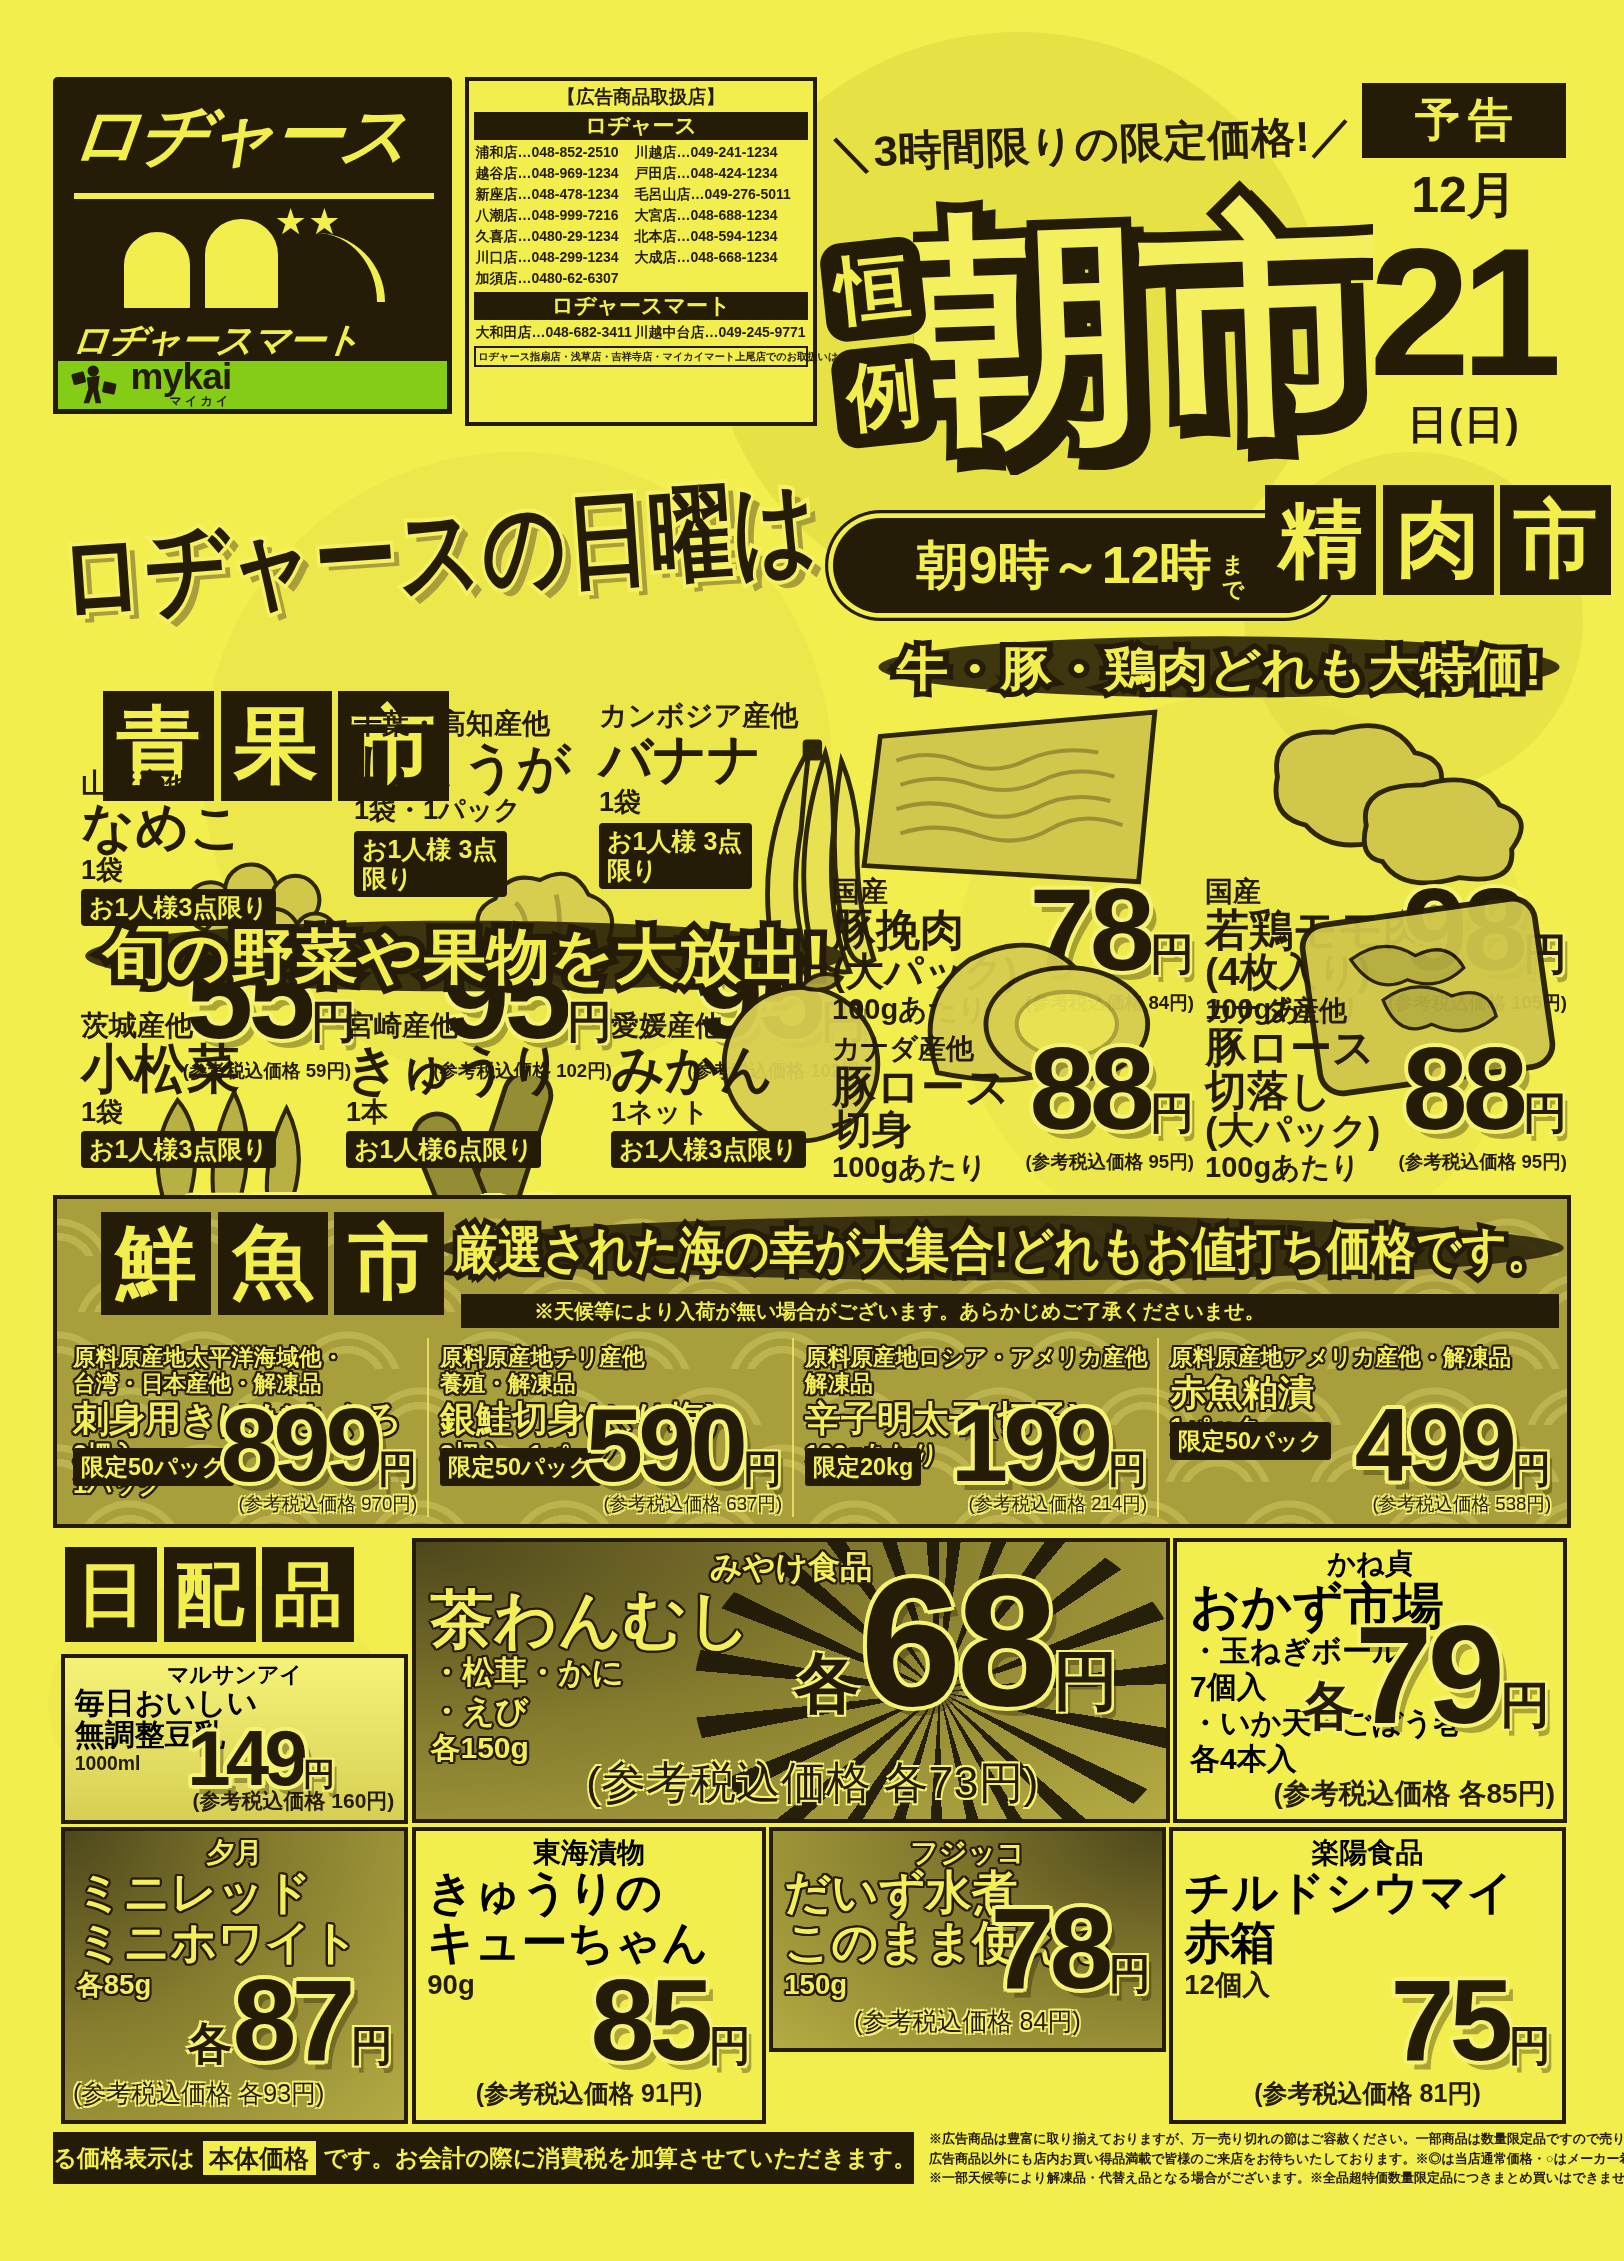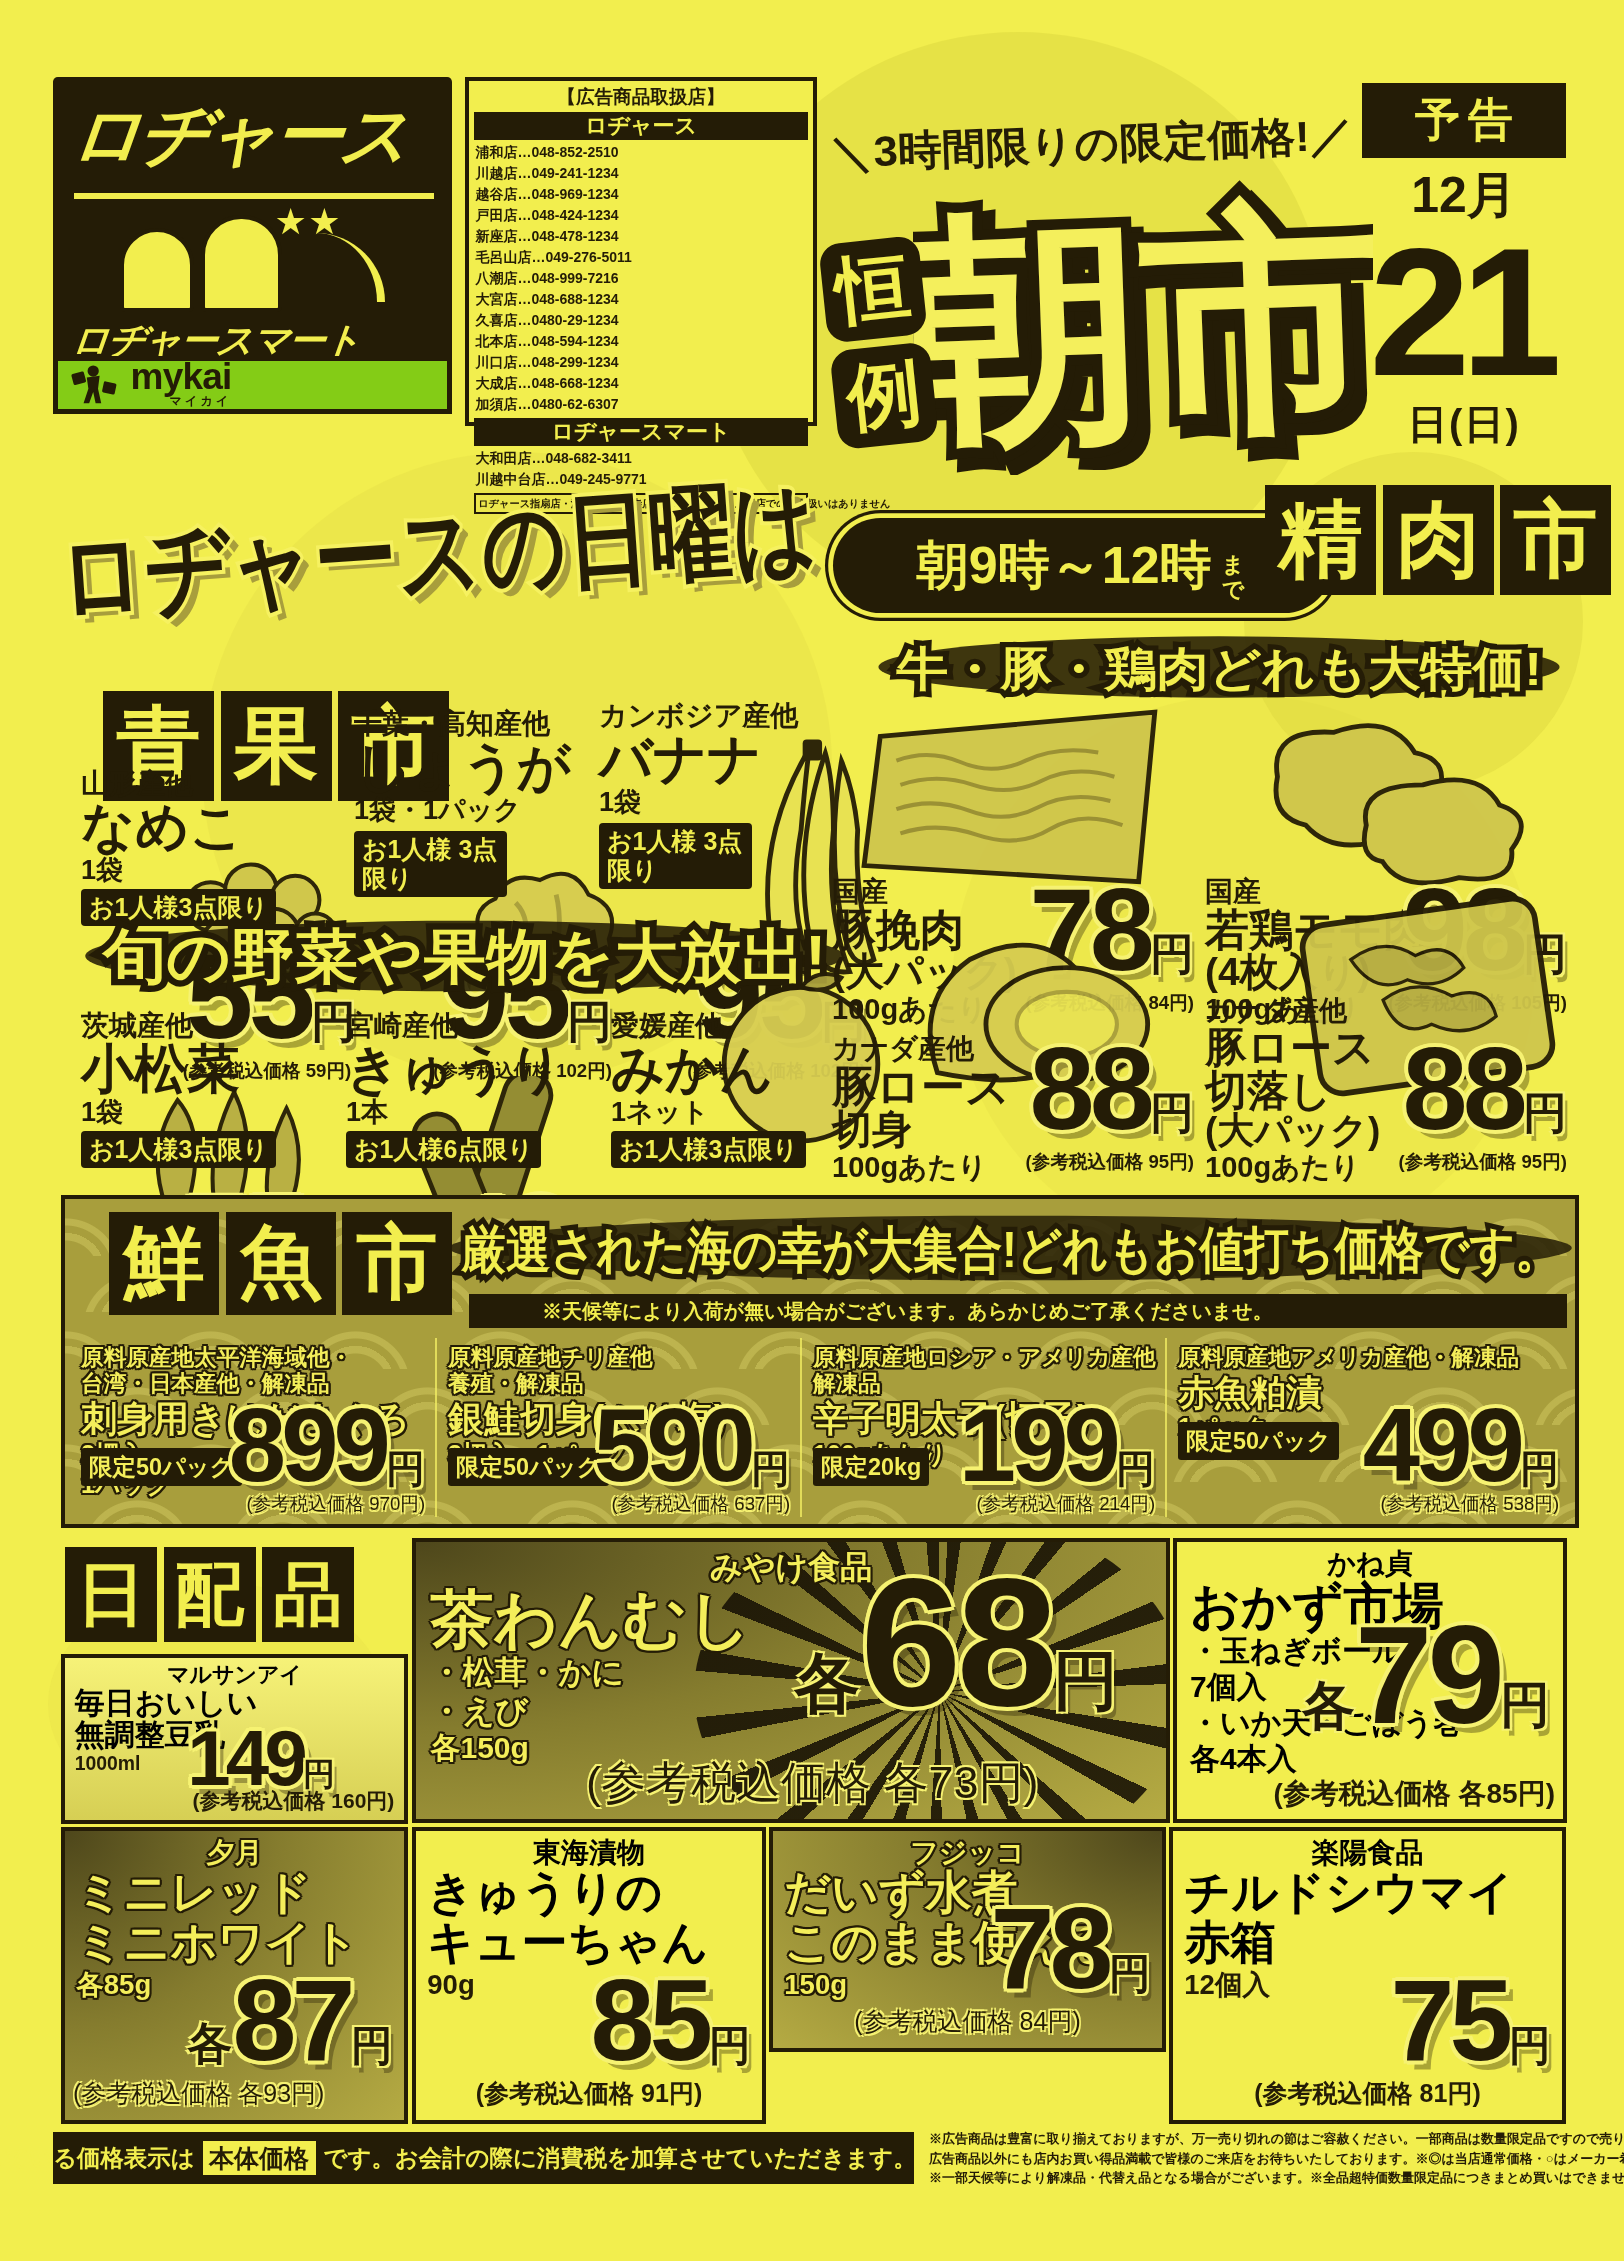--- a/index.html
+++ b/index.html
@@ -24,21 +24,21 @@
   .logo-sub { color:#f2ee4e; font-weight:900; font-style:italic; font-size:37px; letter-spacing:-1.6px; transform:skewX(-6deg); margin-top:4.8px; white-space:nowrap; }
 
   .mykai-strip { left:53px; top:356px; width:399px; height:58px; background:#84cc16; border:5.7px solid #241c06; display:flex; align-items:center; gap:11.3px; padding:0 11.3px; z-index:2; }
   .mykai-word { font-weight:900; font-size:37px; letter-spacing:-0.8px; color:#241c06; line-height:.9; }
   .mykai-kana { font-size:12px; font-weight:700; color:#241c06; letter-spacing:3.2px; text-align:right; }
 
   .store-box { left:465px; top:77px; width:352px; height:349px; background:#f2ee4e; border:4px solid #241c06; z-index:2; padding:3.2px 4.8px; }
   .store-title { text-align:center; font-size:18.6px; font-weight:900; color:#241c06; }
   .store-band { background:#241c06; color:#f2ee4e; font-weight:900; font-size:22px; text-align:center; height:28px; line-height:28px; margin:1.6px 0; }
   .store-grid { padding:0.8px 1.6px; }
-  .store-row { display:flex;flex-direction:column; }
+  .store-row { display:flex; }
   .store-cell { font-size:14px; font-weight:700; color:#241c06; line-height:1.5; white-space:nowrap; }
   .store-cell.c1 { width:48%; }
   .store-cell.c2 { width:52%; }
   .store-note { border:2.4px solid #241c06; margin-top:2.4px; padding:1.6px 2.4px; font-size:10.2px; font-weight:700; color:#241c06; text-align:center; white-space:nowrap; }
 
   .slogan-svg { left:817px; top:81px; width:549px; height:121px; transform:rotate(-2deg); z-index:2; }
   .event-badge { left:829px; top:239px; width:110px; z-index:3; transform:rotate(-6deg); }
   .event-badge .char-box { display:flex; align-items:center; justify-content:center; width:100px; height:99px; background:#241c06; color:#f2ee4e; font-size:74px; font-weight:900; border-radius:21px; margin-bottom:8px; }
   .asaichi-svg { left:913px; top:160px; width:460px; height:315px; z-index:2; }
 
@@ -89,21 +89,21 @@
   .p-item .tax { position:absolute; z-index:1; }
 
   .banner-svg { position:absolute; z-index:2; }
 
   
   .sengyo { left:53px; top:1195px; width:1518px; height:333px; background-color:#a89e3c;
     background-image:
       radial-gradient(circle at 50% 115%, rgba(0,0,0,0) 32px, rgba(198,189,86,.7) 33px 40px, rgba(0,0,0,0) 40px 47px, rgba(198,189,86,.7) 48px 54px, rgba(0,0,0,0) 55px),
       radial-gradient(circle at 50% 115%, rgba(0,0,0,0) 32px, rgba(198,189,86,.7) 33px 40px, rgba(0,0,0,0) 40px 47px, rgba(198,189,86,.7) 48px 54px, rgba(0,0,0,0) 55px);
     background-size:145px 113px, 145px 113px; background-position:0 0, 73px 57px;
-    border:4.8px solid #241c06; z-index:2;margin-left:8px; }
+    border:4.8px solid #241c06; z-index:2; }
   .sengyo-note { position:absolute; left:404px; top:95px; width:1098px; height:34px; background:#241c06; color:#f2ee4e; font-size:20px; font-weight:700; display:flex; align-items:center; padding-left:73px; white-space:nowrap; }
   .fish-grid { position:absolute; left:4.8px; top:139px; width:1499px; height:179px; display:flex; }
   .fish-col { padding:6.5px 11.3px; position:relative; }
   .fish-col + .fish-col { border-left:2.4px solid rgba(246,240,100,.75); }
   .f-origin { font-size:22.6px; font-weight:900; line-height:1.18; white-space:nowrap; }
   .f-name { font-size:36px; font-weight:900; line-height:1.1; margin-top:1.6px; white-space:nowrap; }
   .f-qty { font-size:25px; font-weight:900; line-height:1.2; }
   .f-limit { display:inline-block; background:#241c06; font-size:23.4px; font-weight:900; padding:3.2px 8px; border-radius:3.2px; }
   .f-limit span { color:#f4ee5a; }
   .fish-col .price-row { position:absolute; right:9.7px; bottom:27.5px; }

